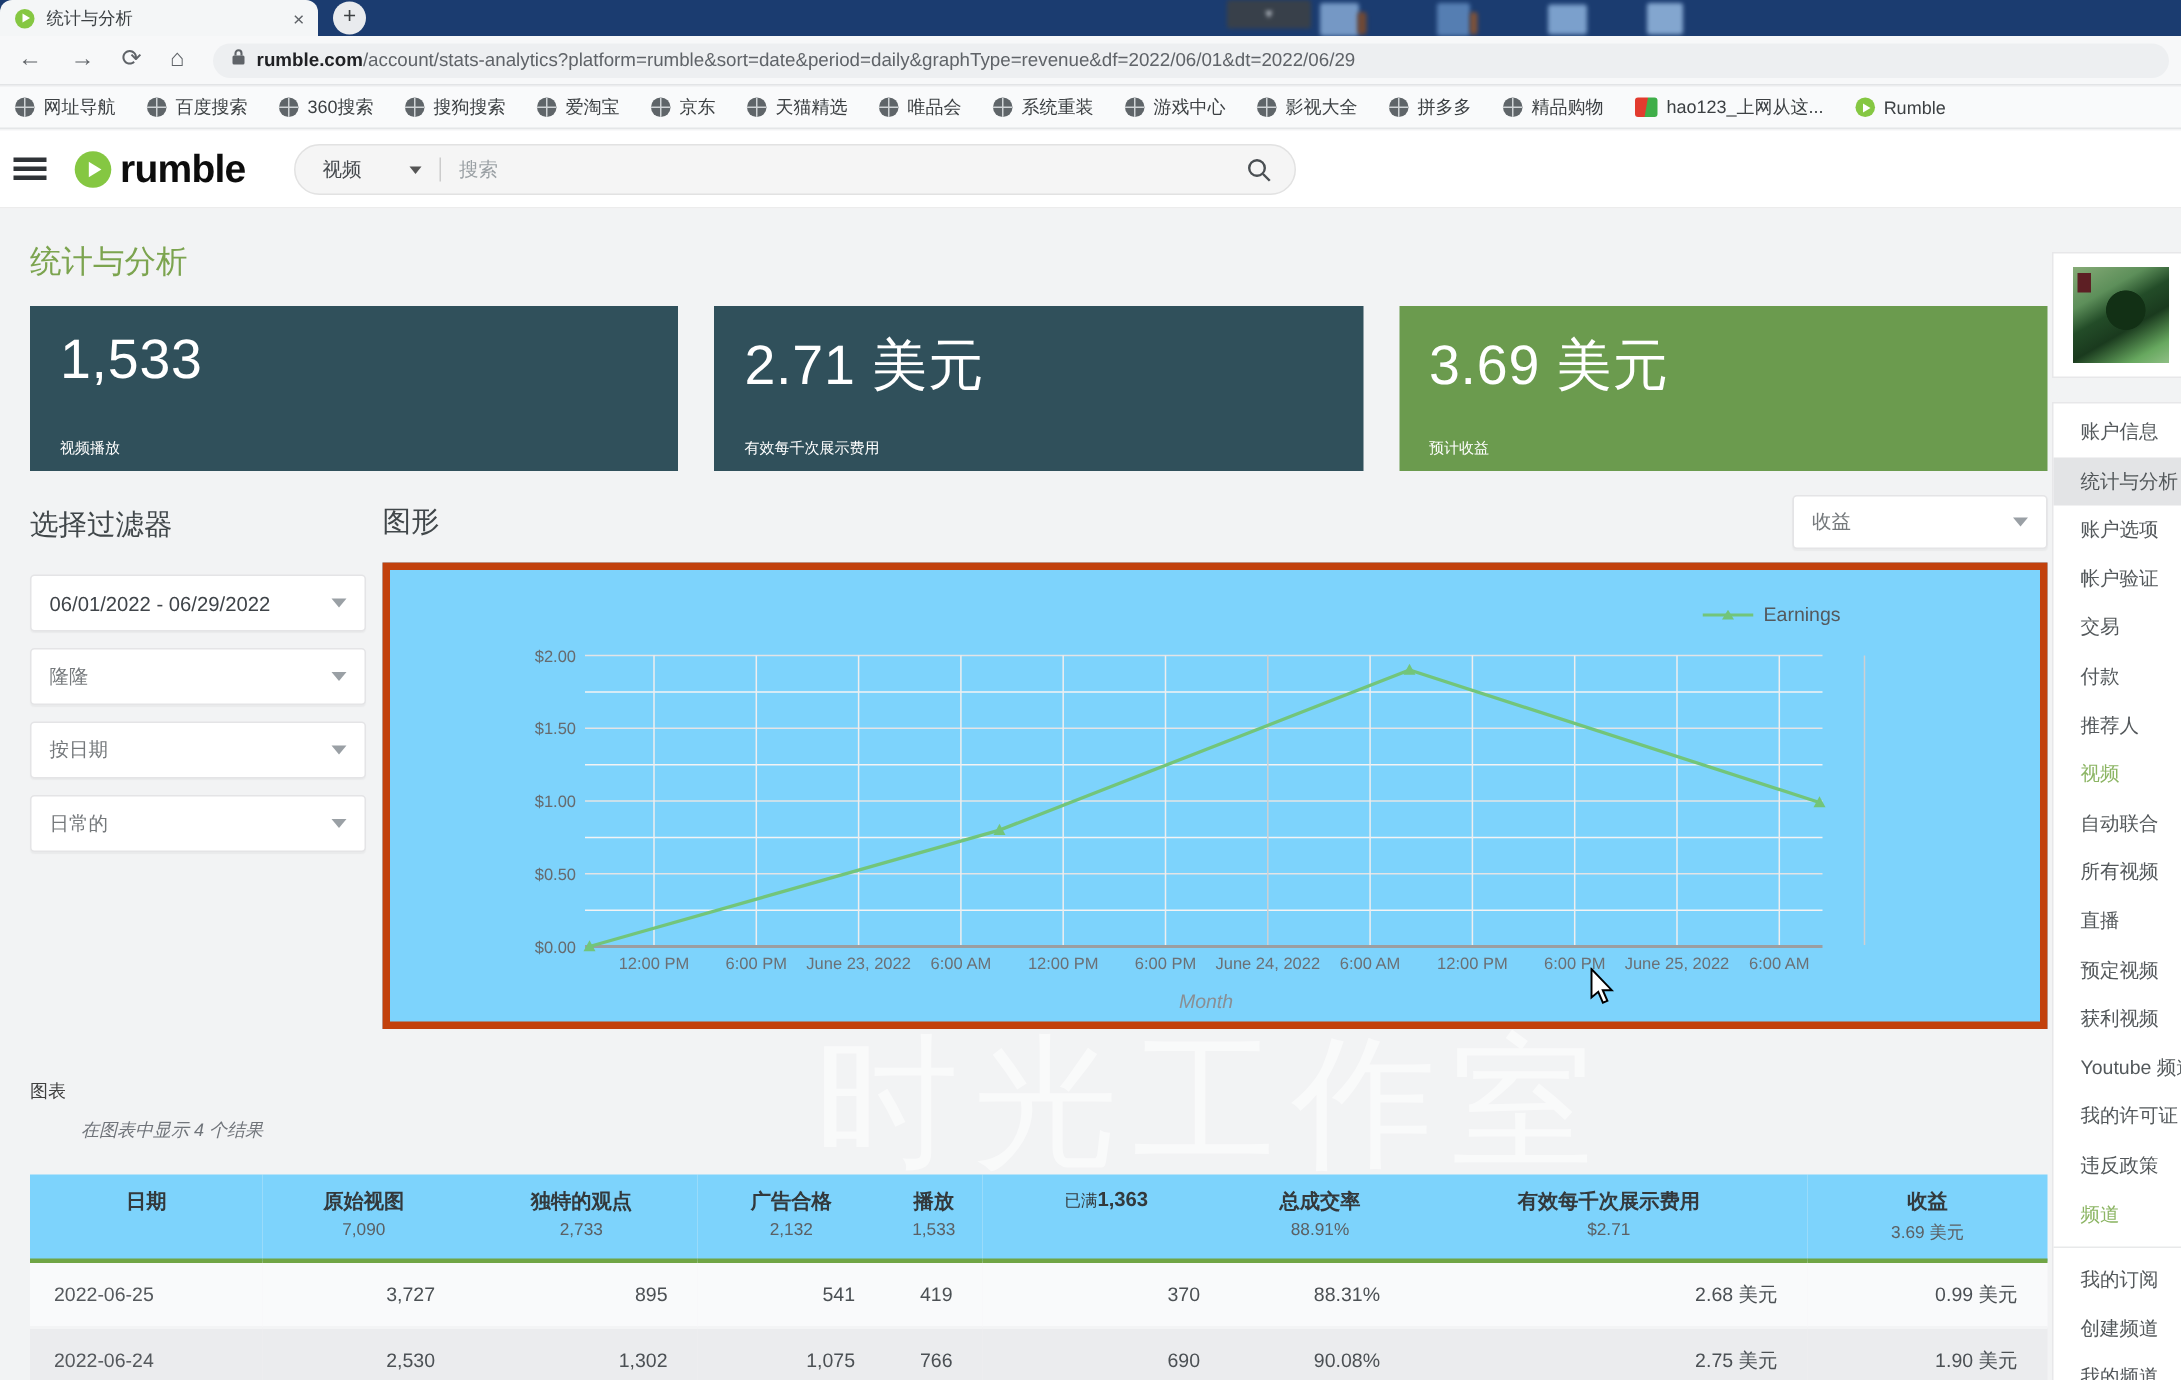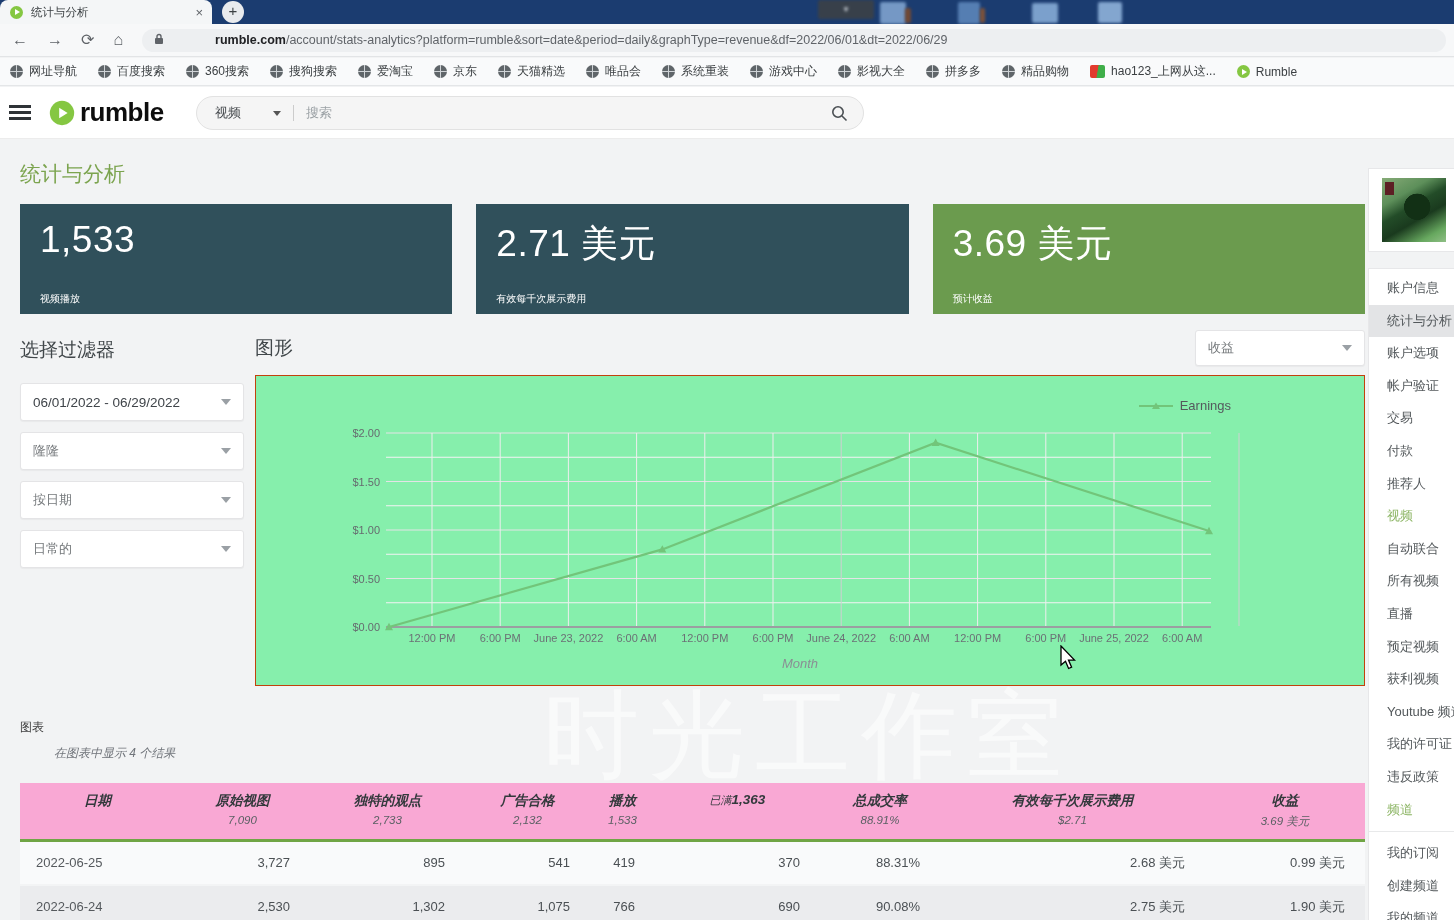--- a/index.html
+++ b/index.html
@@ -16,21 +16,21 @@
   .play-badge { width:13px; height:13px; border-radius:50%; background:#85c742; position:relative; flex:0 0 auto; }
   .play-badge::after { content:''; position:absolute; left:5px; top:3.5px; border-left:5px solid #fff; border-top:3px solid transparent; border-bottom:3px solid transparent; }
   .tab .play-badge { margin:0 8px 0 10px; }
   .tab-title { font-size:11.5px; color:#3b4043; flex:1; white-space:nowrap; overflow:hidden; }
   .tab-close { color:#5f6368; font-size:13px; margin-right:9px; cursor:default; }
   .newtab-btn { position:absolute; left:222px; top:1px; width:22px; height:22px; border-radius:50%; background:#e9ebee; color:#3c4043; text-align:center; line-height:20px; font-size:15px; z-index:6; }
   
   .toolbar { position:absolute; top:24px; left:0; right:0; height:33px; background:#f7f8f9; border-bottom:1px solid #e2e4e6; display:flex; align-items:center; padding:0 8px 0 12px; z-index:5; }
   .nav-ic { color:#5f6368; font-size:16px; margin-right:19px; line-height:1; }
   .nav-ic.fwd { margin-right:18px; }
-  .url-pill { flex:1; height:23px; background:#edeff1; border-radius:12px; display:flex; align-items:center; padding:0 12px; overflow:hidden;gap:44px; }
+  .url-pill { flex:1; height:23px; background:#edeff1; border-radius:12px; display:flex; align-items:center; padding:0 12px; overflow:hidden; }
   .url-text { font-size:12.5px; color:#5f6368; white-space:nowrap; }
   .url-host { color:#202124; font-weight:bold; }
   .lock { margin-right:7px; display:inline-block; }
   
   .bookmarks { position:absolute; top:58px; left:0; right:0; height:28px; background:#f9fafb; border-bottom:1px solid #e4e6e8; display:flex; align-items:center; padding-left:10px; gap:21px; z-index:5; overflow:hidden; }
   .bm { display:flex; align-items:center; gap:6px; font-size:12px; color:#3c4043; white-space:nowrap; }
   .bm-ic { width:13px; height:13px; flex:0 0 auto; }
   .bm-ic.globe { border-radius:50%; background:#5f6569; position:relative; overflow:hidden; }
   .bm-ic.globe::after { content:''; position:absolute; left:0; right:0; top:5.5px; height:1.5px; background:#cfd3d6; }
   .bm-ic.globe::before { content:''; position:absolute; left:5.5px; top:0; bottom:0; width:1.5px; background:#cfd3d6; }
@@ -60,27 +60,27 @@
   .body-row { display:flex; margin-top:23px; }
   .left-col { width:224px; margin-right:11px; flex:0 0 auto; }
   .col-heading { font-size:19px; color:#41474a; }
   .left-col .col-heading { margin-bottom:20px; }
   .dropdown { height:38px; background:#fff; border:1px solid #e4e4e6; border-radius:3px; display:flex; align-items:center; padding:0 12px; font-size:13px; color:#75797c; box-shadow:0 1px 1px rgba(0,0,0,.04); margin-bottom:11px; }
   .dropdown.primary { color:#3f4449; font-size:13.5px;text-align:center; }
   .dd-caret { width:0; height:0; border-left:5px solid transparent; border-right:5px solid transparent; border-top:6px solid #9aa0a5; margin-left:auto; }
   .right-col { flex:1; }
   .graph-head { display:flex; justify-content:space-between; align-items:center; margin-top:-7px; margin-bottom:9px; }
   .metric-dd { width:170px; height:36px; margin-bottom:0; }
-  .chart-card { position:relative; height:311px; background:#86efac; border:1px solid #c2410c; }
+  .chart-card { position:relative; height:311px; background:#7dd3fc; border:5px solid #c2410c; }
   .legend { position:absolute; right:133px; top:22px; display:flex; align-items:center; gap:7px; font-size:13px; color:#54595d; }
   
   .tbl-heading { font-size:12px; color:#404040; margin-top:33px; }
   .tbl-sub { font-style:italic; font-size:12px; color:#70747a; margin-top:9px;margin-left:34px; }
   table.stats { margin-top:21px; width:1345px; border-collapse:collapse; table-layout:fixed; }
-  thead tr { background:#f9a8d4;font-style:italic; }
+  thead tr { background:#7dd3fc; }
   th { padding:9px 4px 10px; vertical-align:top; border-bottom:3px solid #70a545; }
   .th-label { font-size:13.5px; font-weight:bold; color:#33393c; }
   .th-sub { font-size:11.5px; color:#5b6064; font-weight:normal; margin-top:4px; }
   .th-small { font-size:11px; font-weight:normal; }
   tbody td { height:44px; font-size:13px; color:#4b5054; border-bottom:2px solid #f3f4f5; padding:0 20px 0 0; text-align:right; }
   tbody tr:nth-child(odd) td { background:#f9fafb; }
   tbody tr:nth-child(even) td { background:#ebecee; }
   tbody td.date { text-align:left; padding:0 0 0 16px; color:#55595d;margin-top:44px; }
   
   .sidebar { position:absolute; left:1368px; top:0; width:100px; height:920px; z-index:3; }

